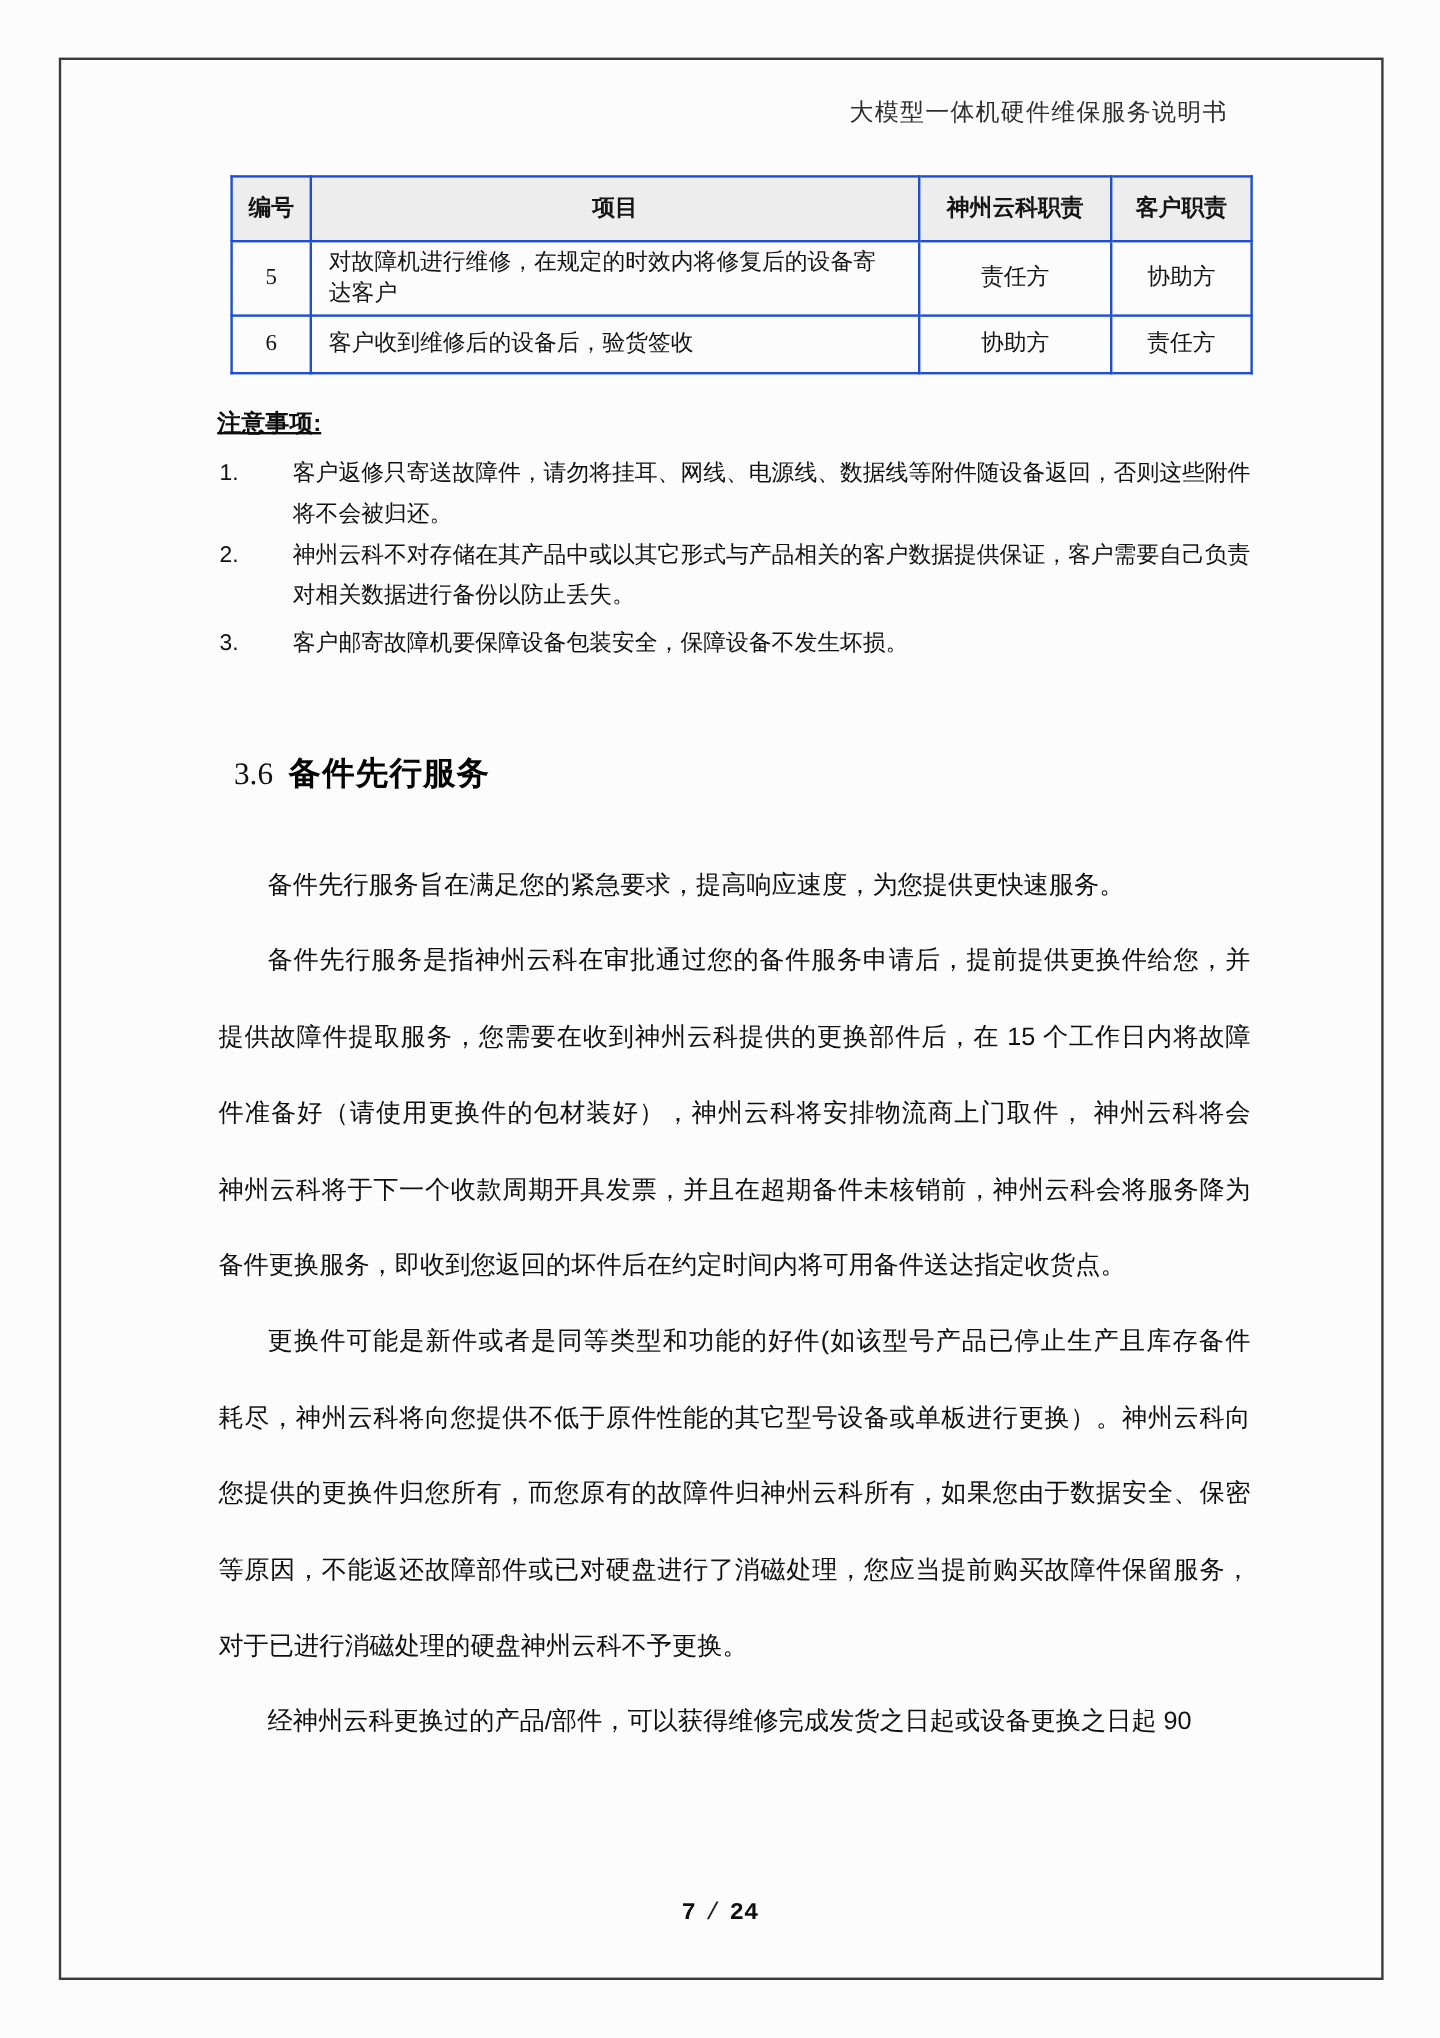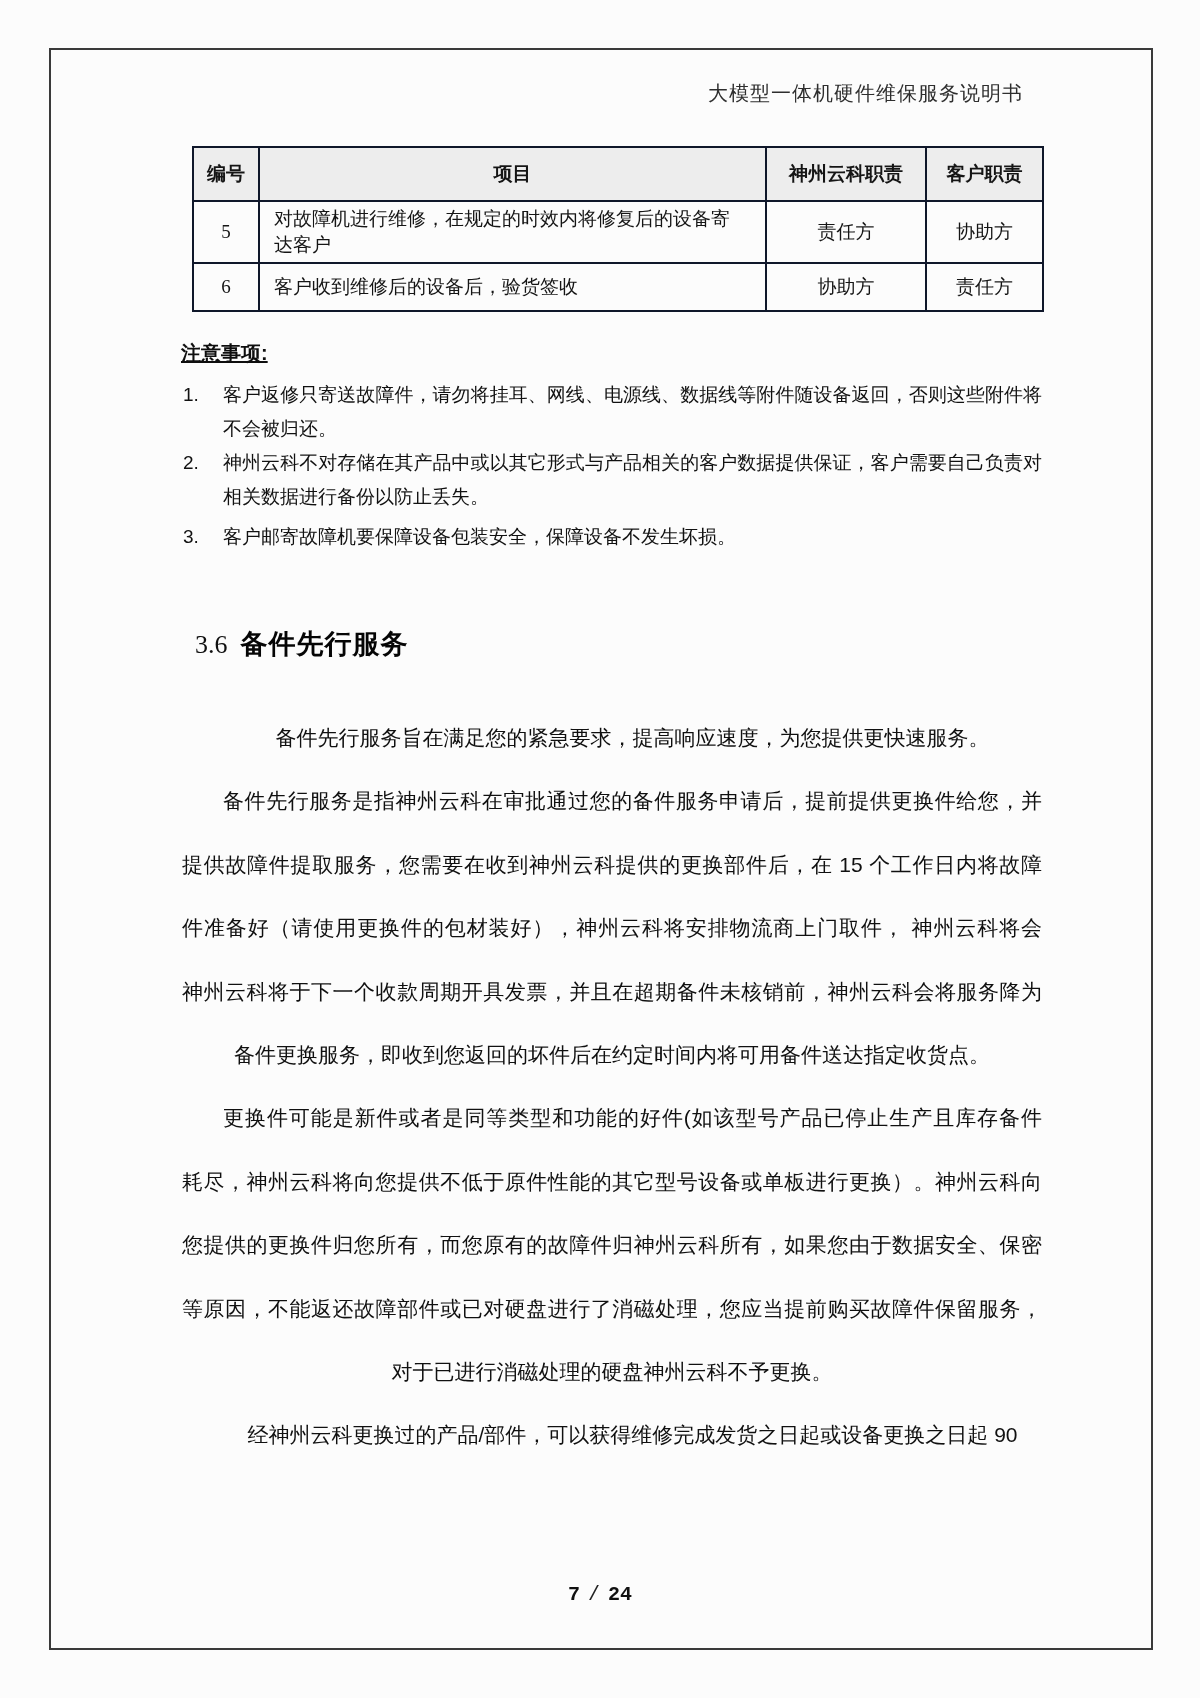--- a/index.html
+++ b/index.html
@@ -24,21 +24,21 @@
     font-size:20px;color:#2e2e2e;letter-spacing:1px;
   }
   
   .resp-table{
     position:absolute;left:192px;top:146px;width:850px;
     border-collapse:collapse;table-layout:fixed;
     font-family:"Liberation Serif", serif;
     font-size:19px;color:#151515;
   }
   .resp-table td,.resp-table th{
-    border:2px solid #0f172a;
+    border:2px solid #1d4ed8;
     vertical-align:middle;
     line-height:26px;
     padding:4px 10px;
   }
   .resp-table thead th{
     background:#ededed;font-weight:bold;text-align:center;height:44px;
   }
   .resp-table td.c{text-align:center;}
   .resp-table td.item{text-align:left;padding-left:14px;padding-right:26px;}
   .row-5 td{height:50px;}
@@ -47,21 +47,21 @@
   .notes-heading{
     position:absolute;left:181px;top:340px;
     font-size:20px;font-weight:bold;color:#0e0e0e;line-height:26px;text-decoration:underline;
   }
   .note-item{
     position:absolute;left:183px;width:859px;
     display:flex;align-items:flex-start;
     font-size:19px;line-height:34px;color:#111;
   }
   .note-item .num{flex:0 0 40px;}
-  .note-item .txt{flex:1;text-align:justify;}
+  .note-item .txt{flex:1;text-align:justify;margin-left:21px;}
   .note-1{top:378px;}
   .note-2{top:446px;}
   .note-3{top:520px;}
   
   .section-heading{
     position:absolute;left:195px;top:626px;
     display:flex;align-items:baseline;
   }
   .section-heading .sec-num{
     font-family:"Liberation Serif", serif;
@@ -73,21 +73,21 @@
     letter-spacing:1px;
   }
   
   .body-text{
     position:absolute;left:182px;top:706px;width:860px;
     font-size:21px;color:#101010;
   }
   .bline{
     height:63.4px;line-height:63.4px;
     white-space:nowrap;overflow:visible;
-    text-align:center;
+    text-align:left;
   }
   .bline.full{
     white-space:normal;
     text-align:justify;
     text-align-last:justify;
   }
   .bline.indent{padding-left:41px;}
   .bline.indent.full{width:819px;}
   
   .doc-footer{

